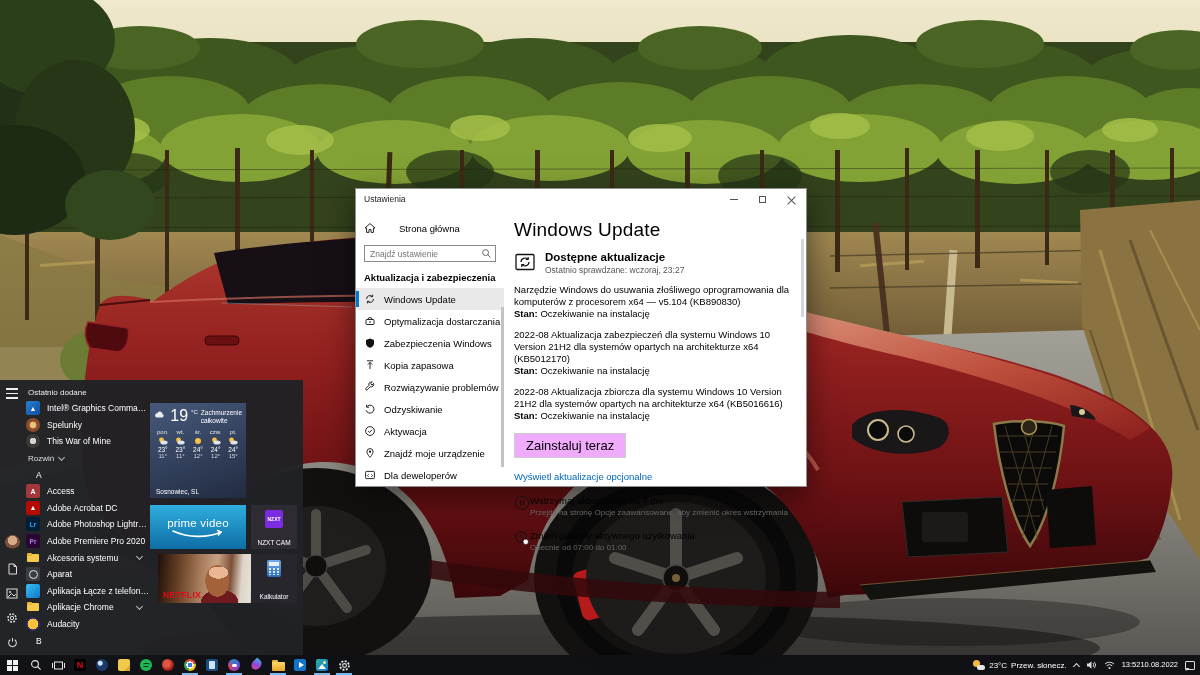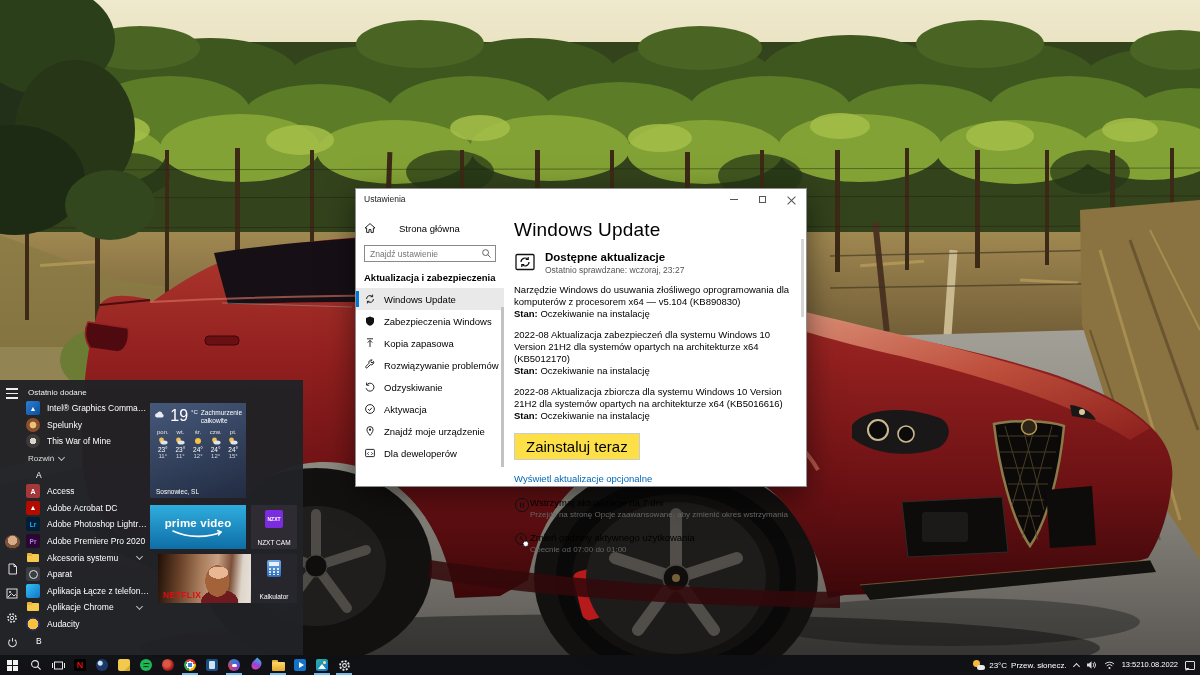--- a/index.html
+++ b/index.html
@@ -31,21 +31,21 @@
 .nav-list li.selected .accent-bar{position:absolute;left:0;top:3px;bottom:3px;width:3px;background:#0078d7}
 .nico{flex-shrink:0}
 .nav-scrollbar{position:absolute;right:0;top:96px;width:3px;height:160px;background:#c2c2c2}
 .settings-content{flex:1;position:relative;padding:4px 14px 0 10px;font-size:9.5px}
 .page-title{font-size:19px;font-weight:400;margin:4px 0 10px;letter-spacing:.2px}
 .avail-row{display:flex;gap:9px;align-items:flex-start;margin-bottom:9px}
 .avail-title{font-size:11.5px;font-weight:bold}
 .avail-sub{font-size:8.5px;color:#555;margin-top:2px}
 .update-item{margin:0 0 9px;line-height:12px;max-width:292px}
 .stan-label{font-weight:bold}
-.install-btn{margin-top:2px;background:#fde047;border:1px solid #cccccc;padding:4px 11px;font-size:15px;font-family:inherit;cursor:default}
+.install-btn{margin-top:2px;background:#f0abfc;border:1px solid #cccccc;padding:4px 11px;font-size:13px;font-family:inherit;cursor:default}
 .optional-link{display:inline-block;margin-top:13px;color:#0067b8;font-size:9.5px;text-decoration:none;cursor:pointer}
 .opt-row{display:flex;gap:0;margin-top:13px;align-items:flex-start;cursor:default}
 .opt-title{font-size:9.5px}
 .opt-sub{font-size:8px;color:#666;margin-top:2px}
 .content-scrollbar{position:absolute;right:2px;top:28px;width:3px;height:78px;background:#d6d6d6}
 
 
 .start-menu{position:absolute;left:0;top:380px;width:303px;height:275px;background:rgba(33,34,38,.97);z-index:20;color:#fff;display:flex}
 .rail{width:24px;display:flex;flex-direction:column;justify-content:space-between;align-items:center;padding:8px 0 7px;flex-shrink:0}
 .rail button{background:none;border:none;cursor:default;display:flex;align-items:center;justify-content:center;padding:0}
@@ -83,21 +83,21 @@
 .wt-temp{font-size:16px;font-weight:300;line-height:16px;margin-left:2px}
 .wt-unit{font-size:6px;margin-top:1px}
 .wt-cond{font-size:6.5px;line-height:7.5px;margin-left:auto;text-align:left;margin-top:1px}
 .wt-days{display:grid;grid-template-columns:repeat(5,1fr);margin-top:5px;text-align:center}
 .wd-n{font-size:6px;color:#e8e8e8}
 .wd-i{height:9px;display:flex;align-items:center;justify-content:center;margin:1px 0}
 .wd-h{font-size:6.5px}
 .wd-l{font-size:6px;color:#cfd6e2}
 .wt-loc{position:absolute;left:6px;bottom:3px;font-size:6.5px}
 .tile-prime{left:150px;top:125px;width:96px;height:44px;background:linear-gradient(180deg,#2fadde,#0e6ea6);display:flex;flex-direction:column;align-items:center;justify-content:center;color:#fff}
-.prime-label{font-size:11.5px;font-weight:bold;letter-spacing:.2px}
+.prime-label{font-size:11.5px;font-weight:normal;letter-spacing:.2px}
 .tile-nzxt{left:251px;top:125px;width:46px;height:44px;background:#2e2b33;display:flex;flex-direction:column;align-items:center;justify-content:space-between;padding:5px 0 3px;color:#fff}
 .nzxt-logo{width:18px;height:18px;background:#7b2be0;border-radius:2px;display:flex;align-items:center;justify-content:center;font-size:5px;font-weight:bold}
 .nzxt-label{font-size:6.5px}
 .tile-netflix{left:158px;top:174px;width:112px;height:49px;background:
  radial-gradient(ellipse 16px 10px at 54% 38%,#eab794 0 60%,rgba(0,0,0,0) 61%),
  radial-gradient(ellipse 20px 26px at 53% 55%,#a3623a 0 60%,rgba(0,0,0,0) 61%),
  radial-gradient(ellipse 26px 16px at 55% 96%,#6e1a1e 0 70%,rgba(0,0,0,0) 71%),
  linear-gradient(95deg,#201008 0%,#6a4228 20%,#a87c5c 38%,#c7a184 52%,#7c5038 64%,#ded5ca 74%,#e6dfd6 82%,#2e1e14 92%,#1a100a 100%)}
 .netflix-brand{position:absolute;left:5px;bottom:3px;color:#e50914;font-size:8.5px;font-weight:800;letter-spacing:.4px;transform:scaleY(1.15)}
 .tile-calc{left:251px;top:174px;width:46px;height:49px;background:#26262c;display:flex;flex-direction:column;align-items:center;justify-content:space-between;padding:6px 0 3px;color:#fff}
@@ -405,20 +405,28 @@
       </div>
       <h3 class="nav-section">Aktualizacja i zabezpieczenia</h3>
       <ul class="nav-list">
         <li class="selected">
           <span class="accent-bar"></span>
           <svg class="nico" width="12" height="12" viewBox="0 0 12 12">
                 <path d="M2.5 6a3.5 3.5 0 0 1 6-2.4 M9.5 6a3.5 3.5 0 0 1-6 2.4" fill="none" stroke="#111" stroke-width=".9"></path>
                 <path d="M8.6 1.6 L8.6 3.7 L6.5 3.7 M3.4 10.4 L3.4 8.3 L5.5 8.3" fill="none" stroke="#111" stroke-width=".9"></path>
               </svg>
           <span>Windows Update</span>
+        </li>
+        <li>
+          <svg class="nico" width="12" height="12" viewBox="0 0 12 12">
+                <rect x="2" y="4.5" width="8" height="5" rx=".8" fill="none" stroke="#111" stroke-width=".9"></rect>
+                <path d="M4 4.5 a2 2 0 0 1 4 0" fill="none" stroke="#111" stroke-width=".9"></path>
+                <line x1="6" y1="6" x2="6" y2="8" stroke="#111" stroke-width=".9"></line>
+              </svg>
+          <span>Optymalizacja dostarczania</span>
         </li>
         <li>
           <svg class="nico" width="12" height="12" viewBox="0 0 12 12">
                 <path d="M6 1.4 L10 2.9 V6.2 C10 8.8 8 10.2 6 10.8 C4 10.2 2 8.8 2 6.2 V2.9 Z" fill="#111"></path>
               </svg>
           <span>Zabezpieczenia Windows</span>
         </li>
         <li>
           <svg class="nico" width="12" height="12" viewBox="0 0 12 12">
                 <line x1="3" y1="1.8" x2="9" y2="1.8" stroke="#111" stroke-width=".9"></line>

